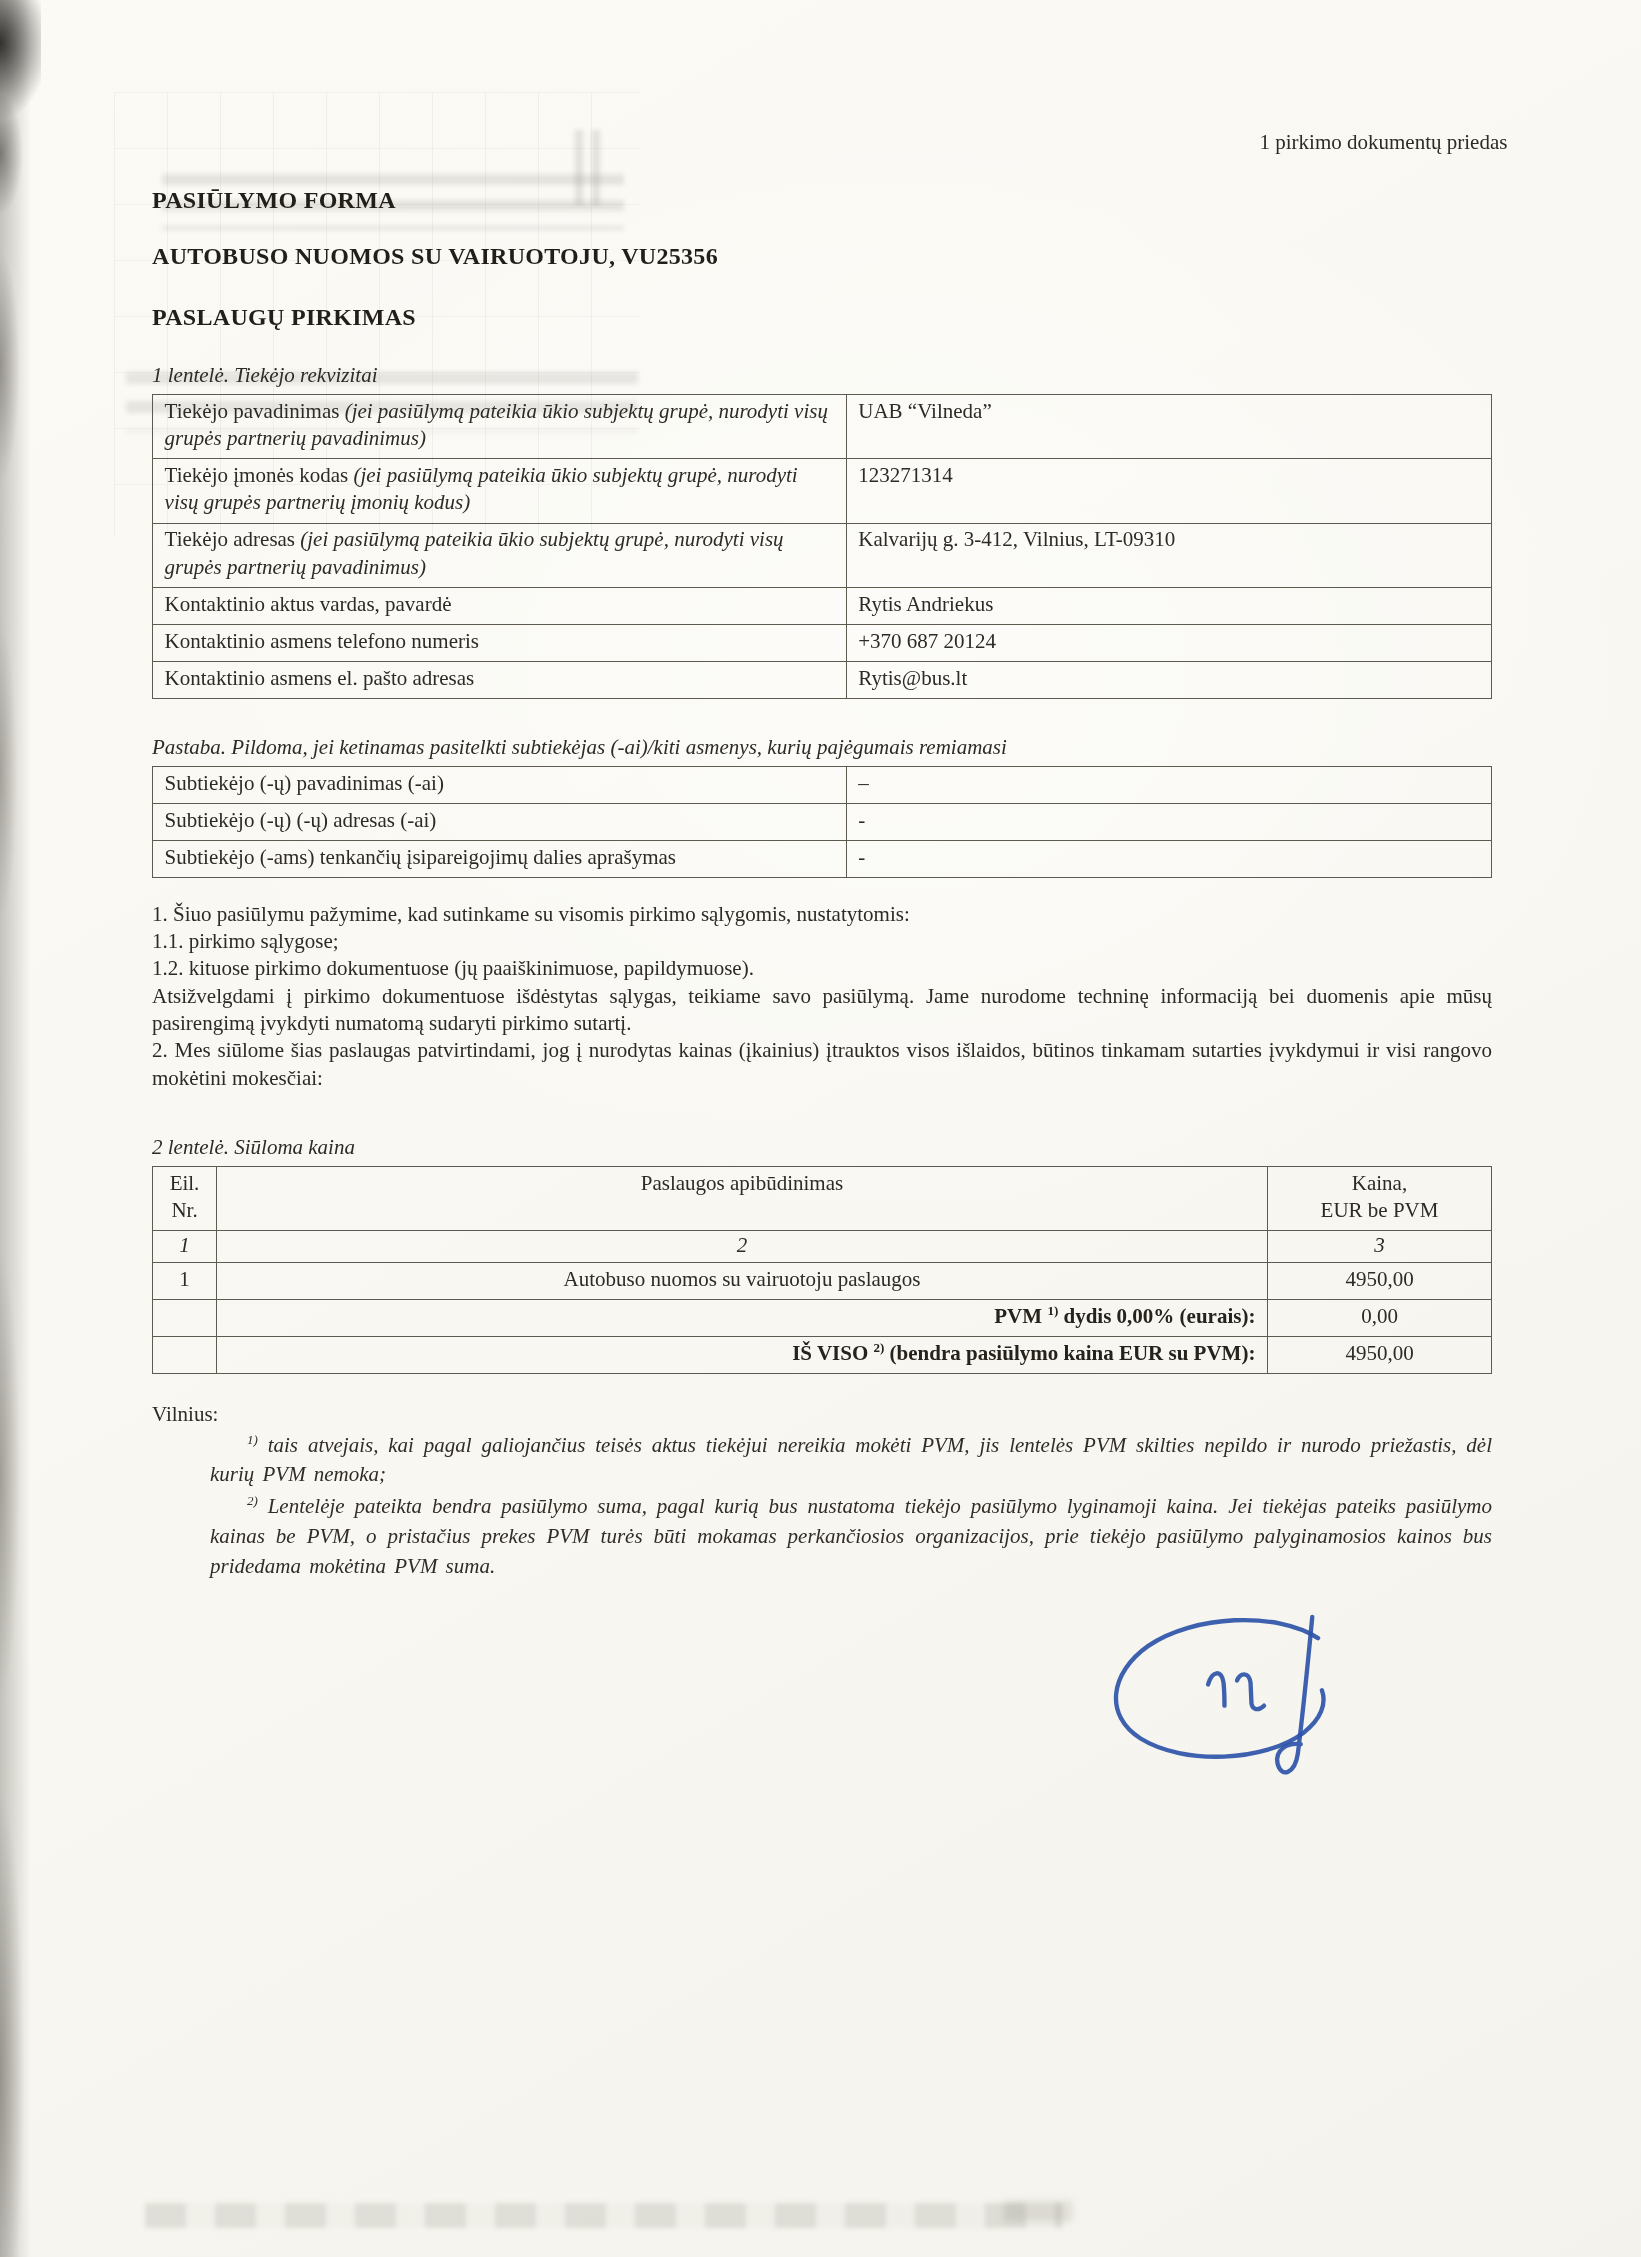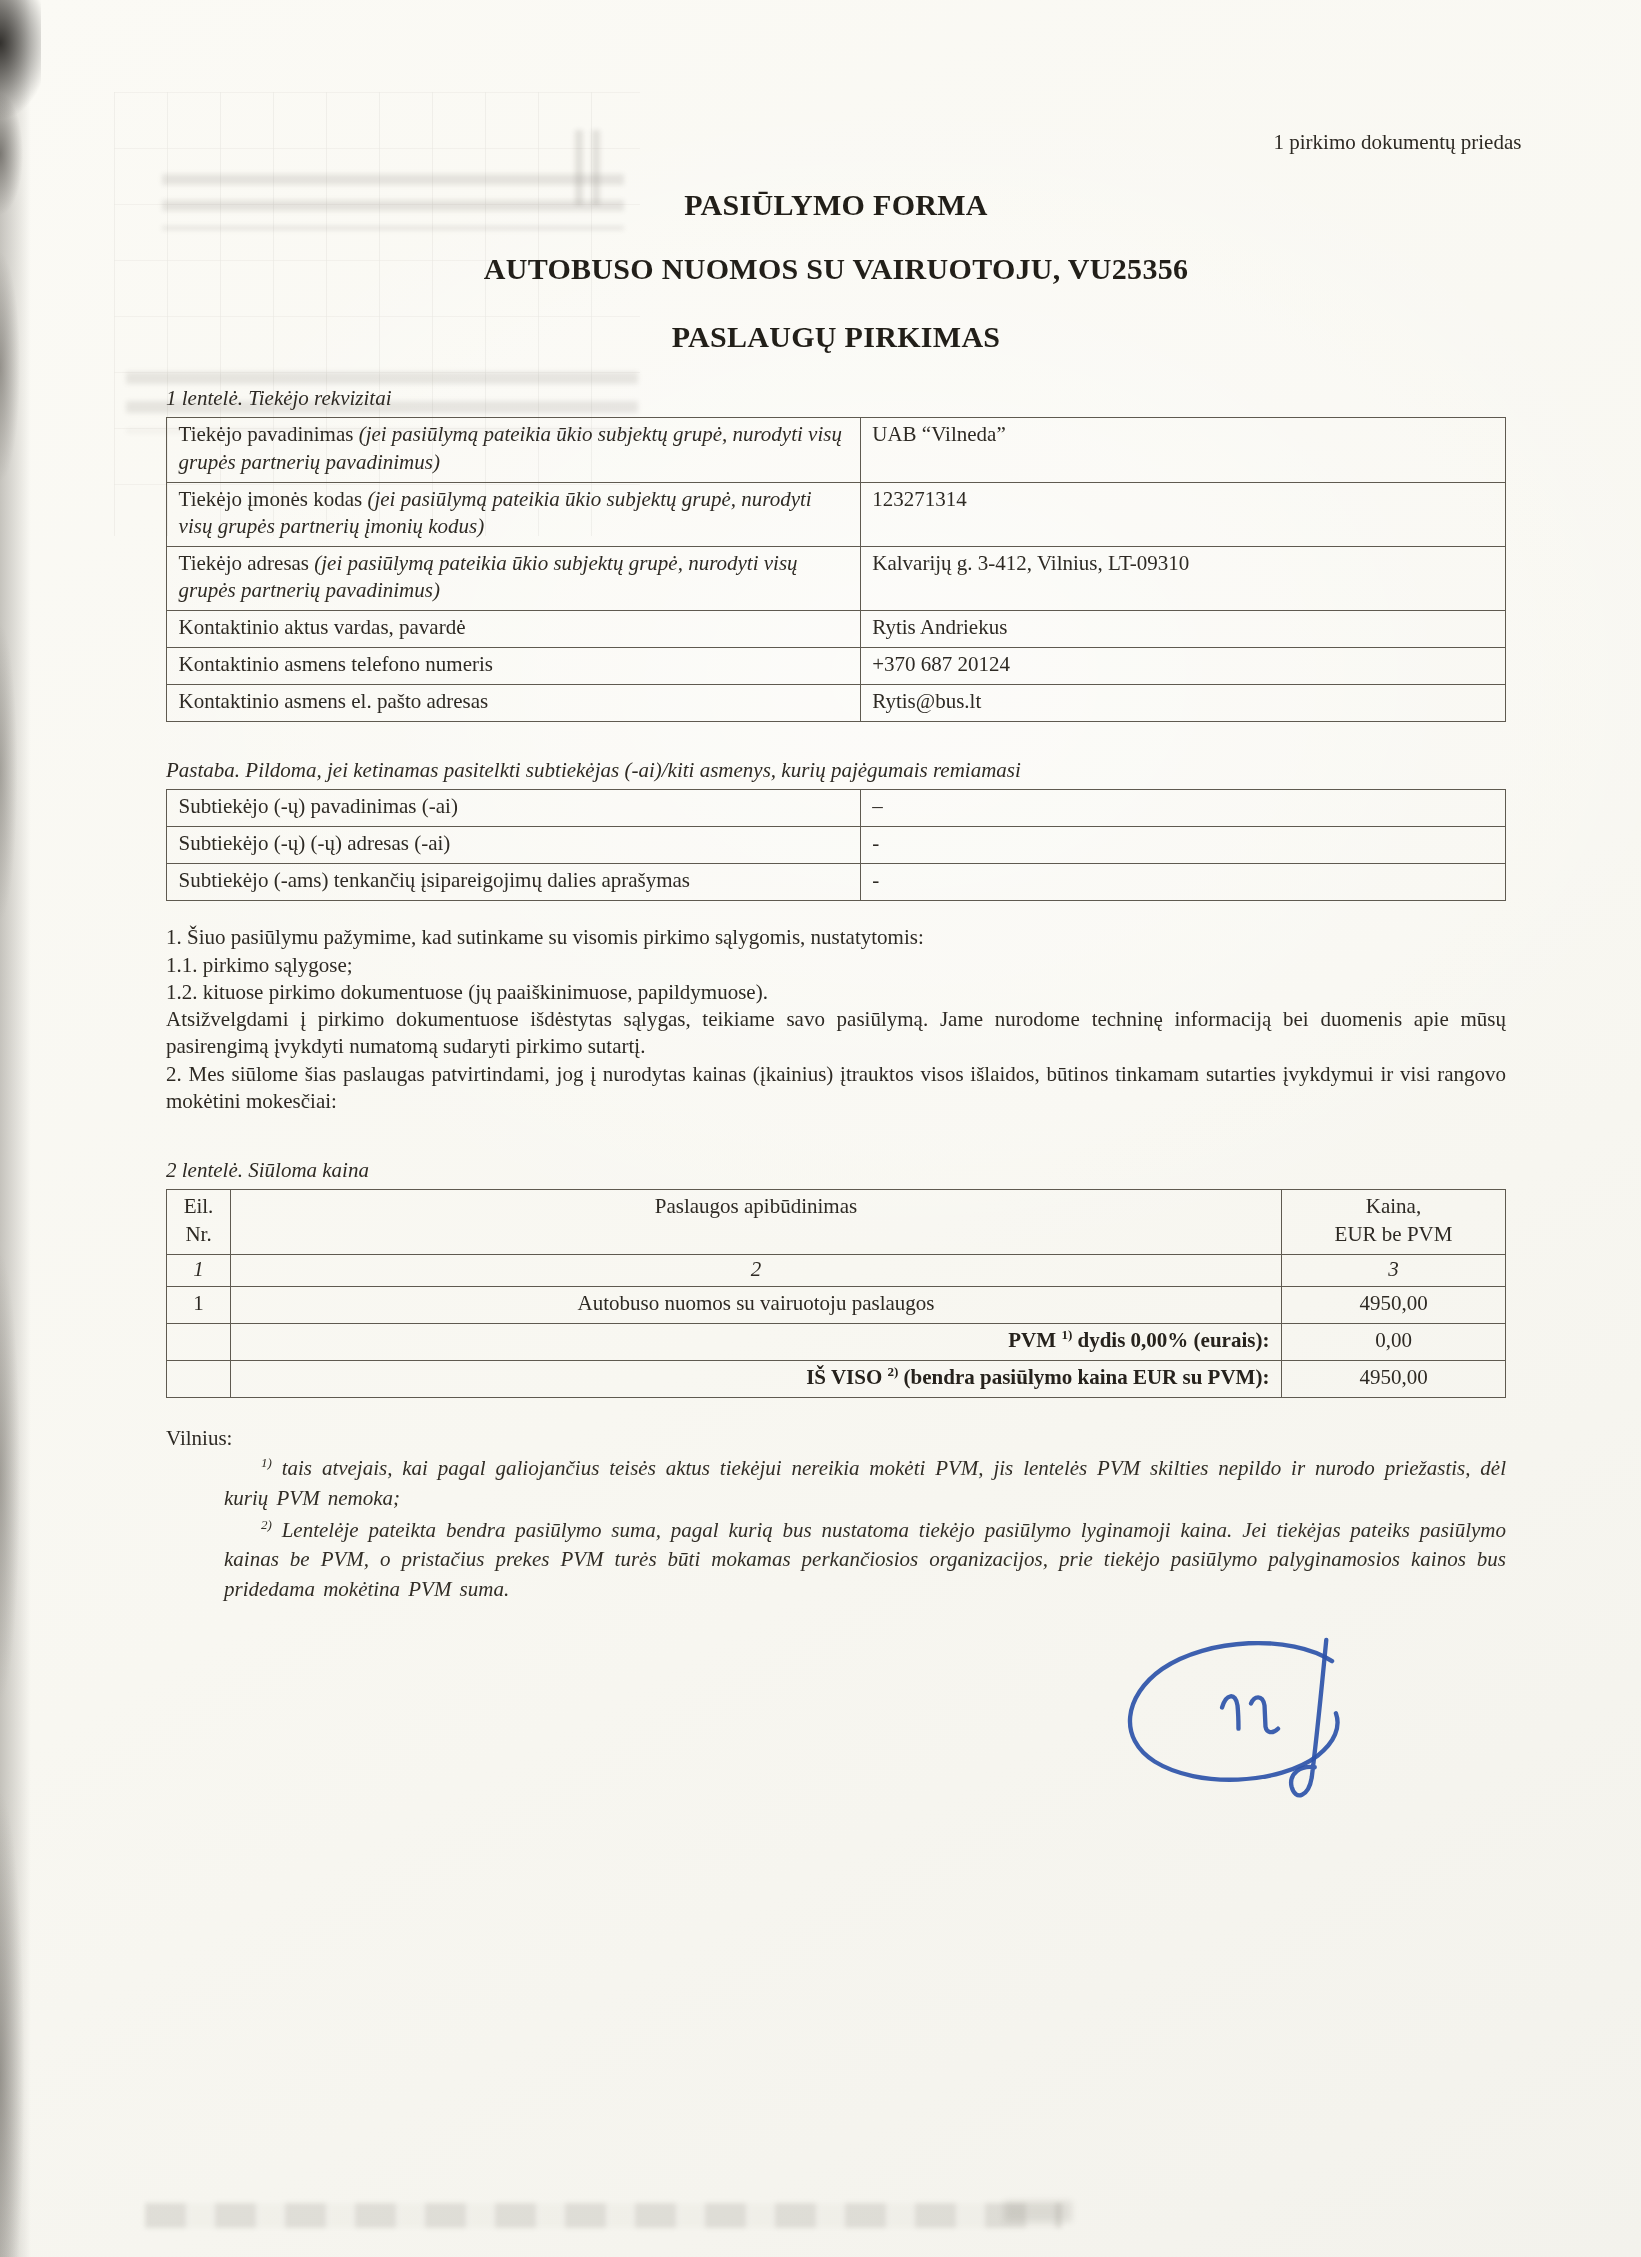--- a/index.html
+++ b/index.html
@@ -61,26 +61,26 @@
     background: repeating-linear-gradient(to right, rgba(108,103,94,.55) 0 41px, rgba(108,103,94,.12) 41px 70px);
     filter: blur(2.9px); opacity: .3;
   }
   .ghost-bottom-b {
     left: 1004px; top: 2201px; width: 68px; height: 21px;
     background: rgba(108,103,94,.5);
     filter: blur(3.9px); opacity: .3;
   }
 
   
-  .content { position: absolute; left: 166px; top: 0; width: 1340px; }
+  .content { position: absolute; left: 152px; top: 0; width: 1340px; }
 
   .corner-note { padding-top: 129px; text-align: right; margin-right: -15.4px; }
 
   .title, .subtitle, .subtitle2 {
-    text-align: center; font-weight: bold; font-size: 30px;
+    text-align: left; font-weight: bold; font-size: 24px;
     color: #221f19; margin: 0; letter-spacing: 0.3px;
   }
   .title     { margin-top: 29px; }
   .subtitle  { margin-top: 25px; }
   .subtitle2 { margin-top: 29px; }
 
   .center-block { text-align: center; margin-top: 2.9px; line-height: 1.27; }
 
   .table-caption { font-style: italic; margin: 29px 0 4.8px 0; }
   .table-caption.second { margin-top: 35px; }

